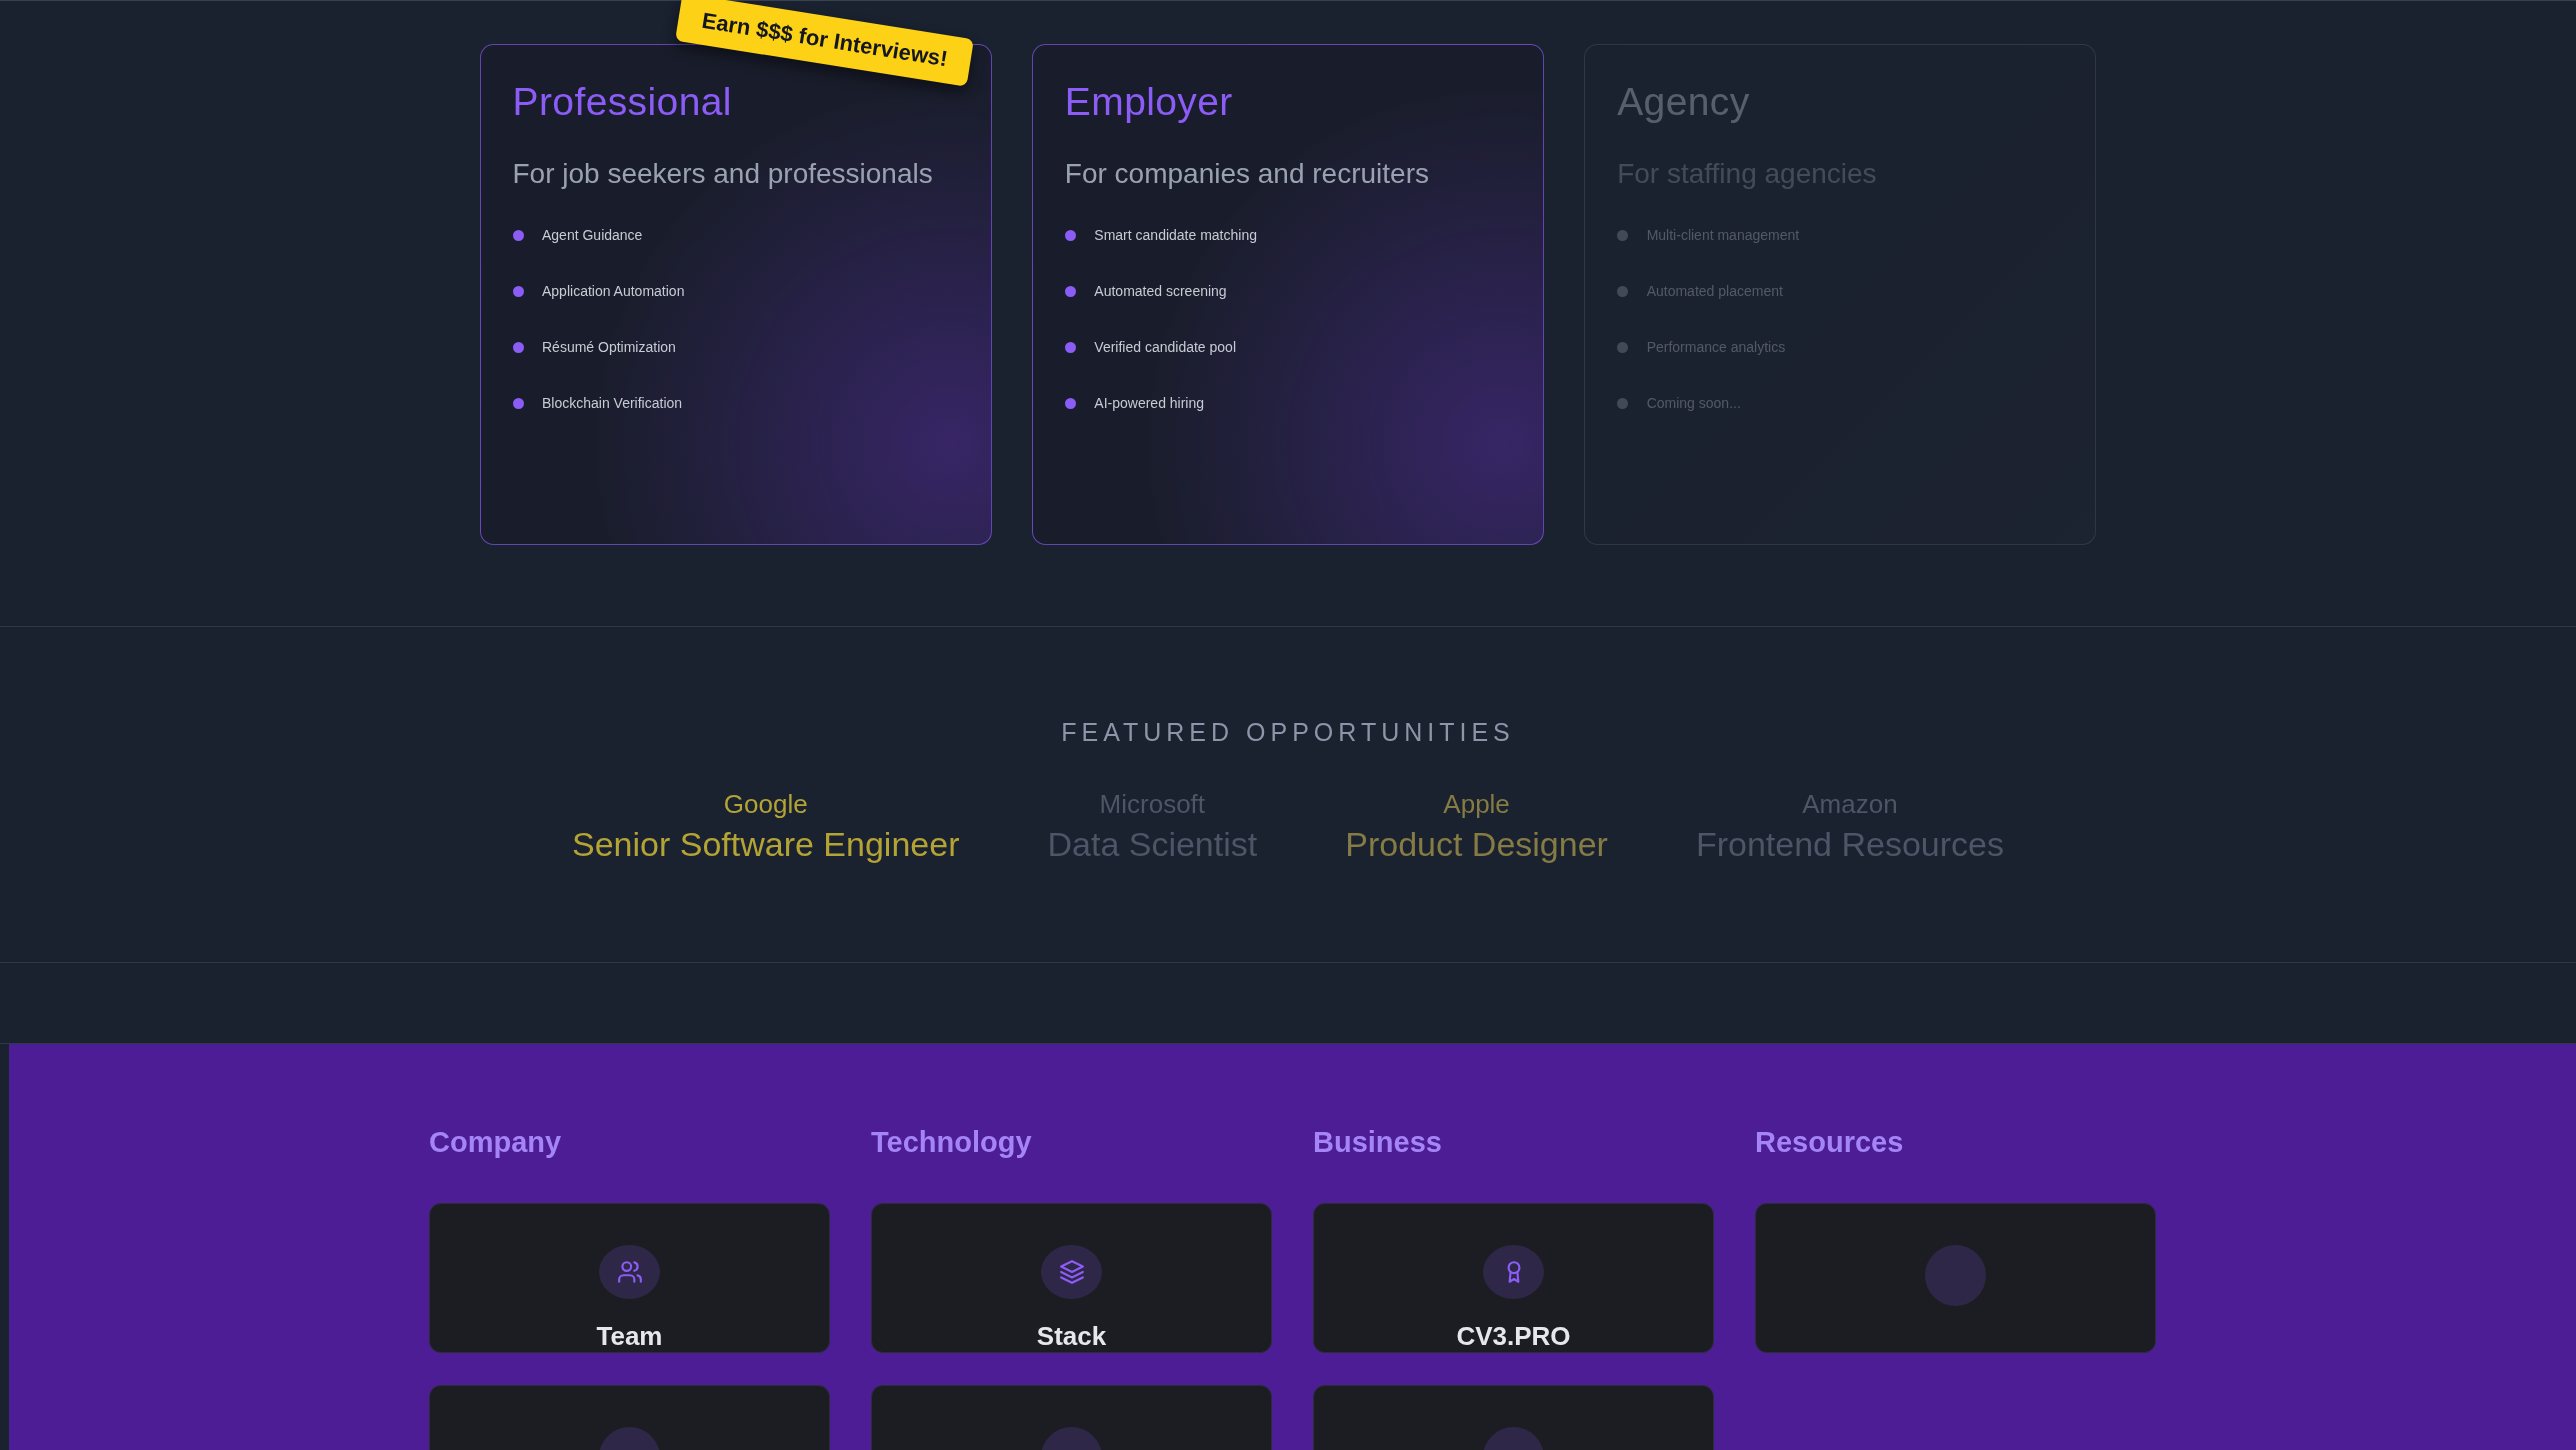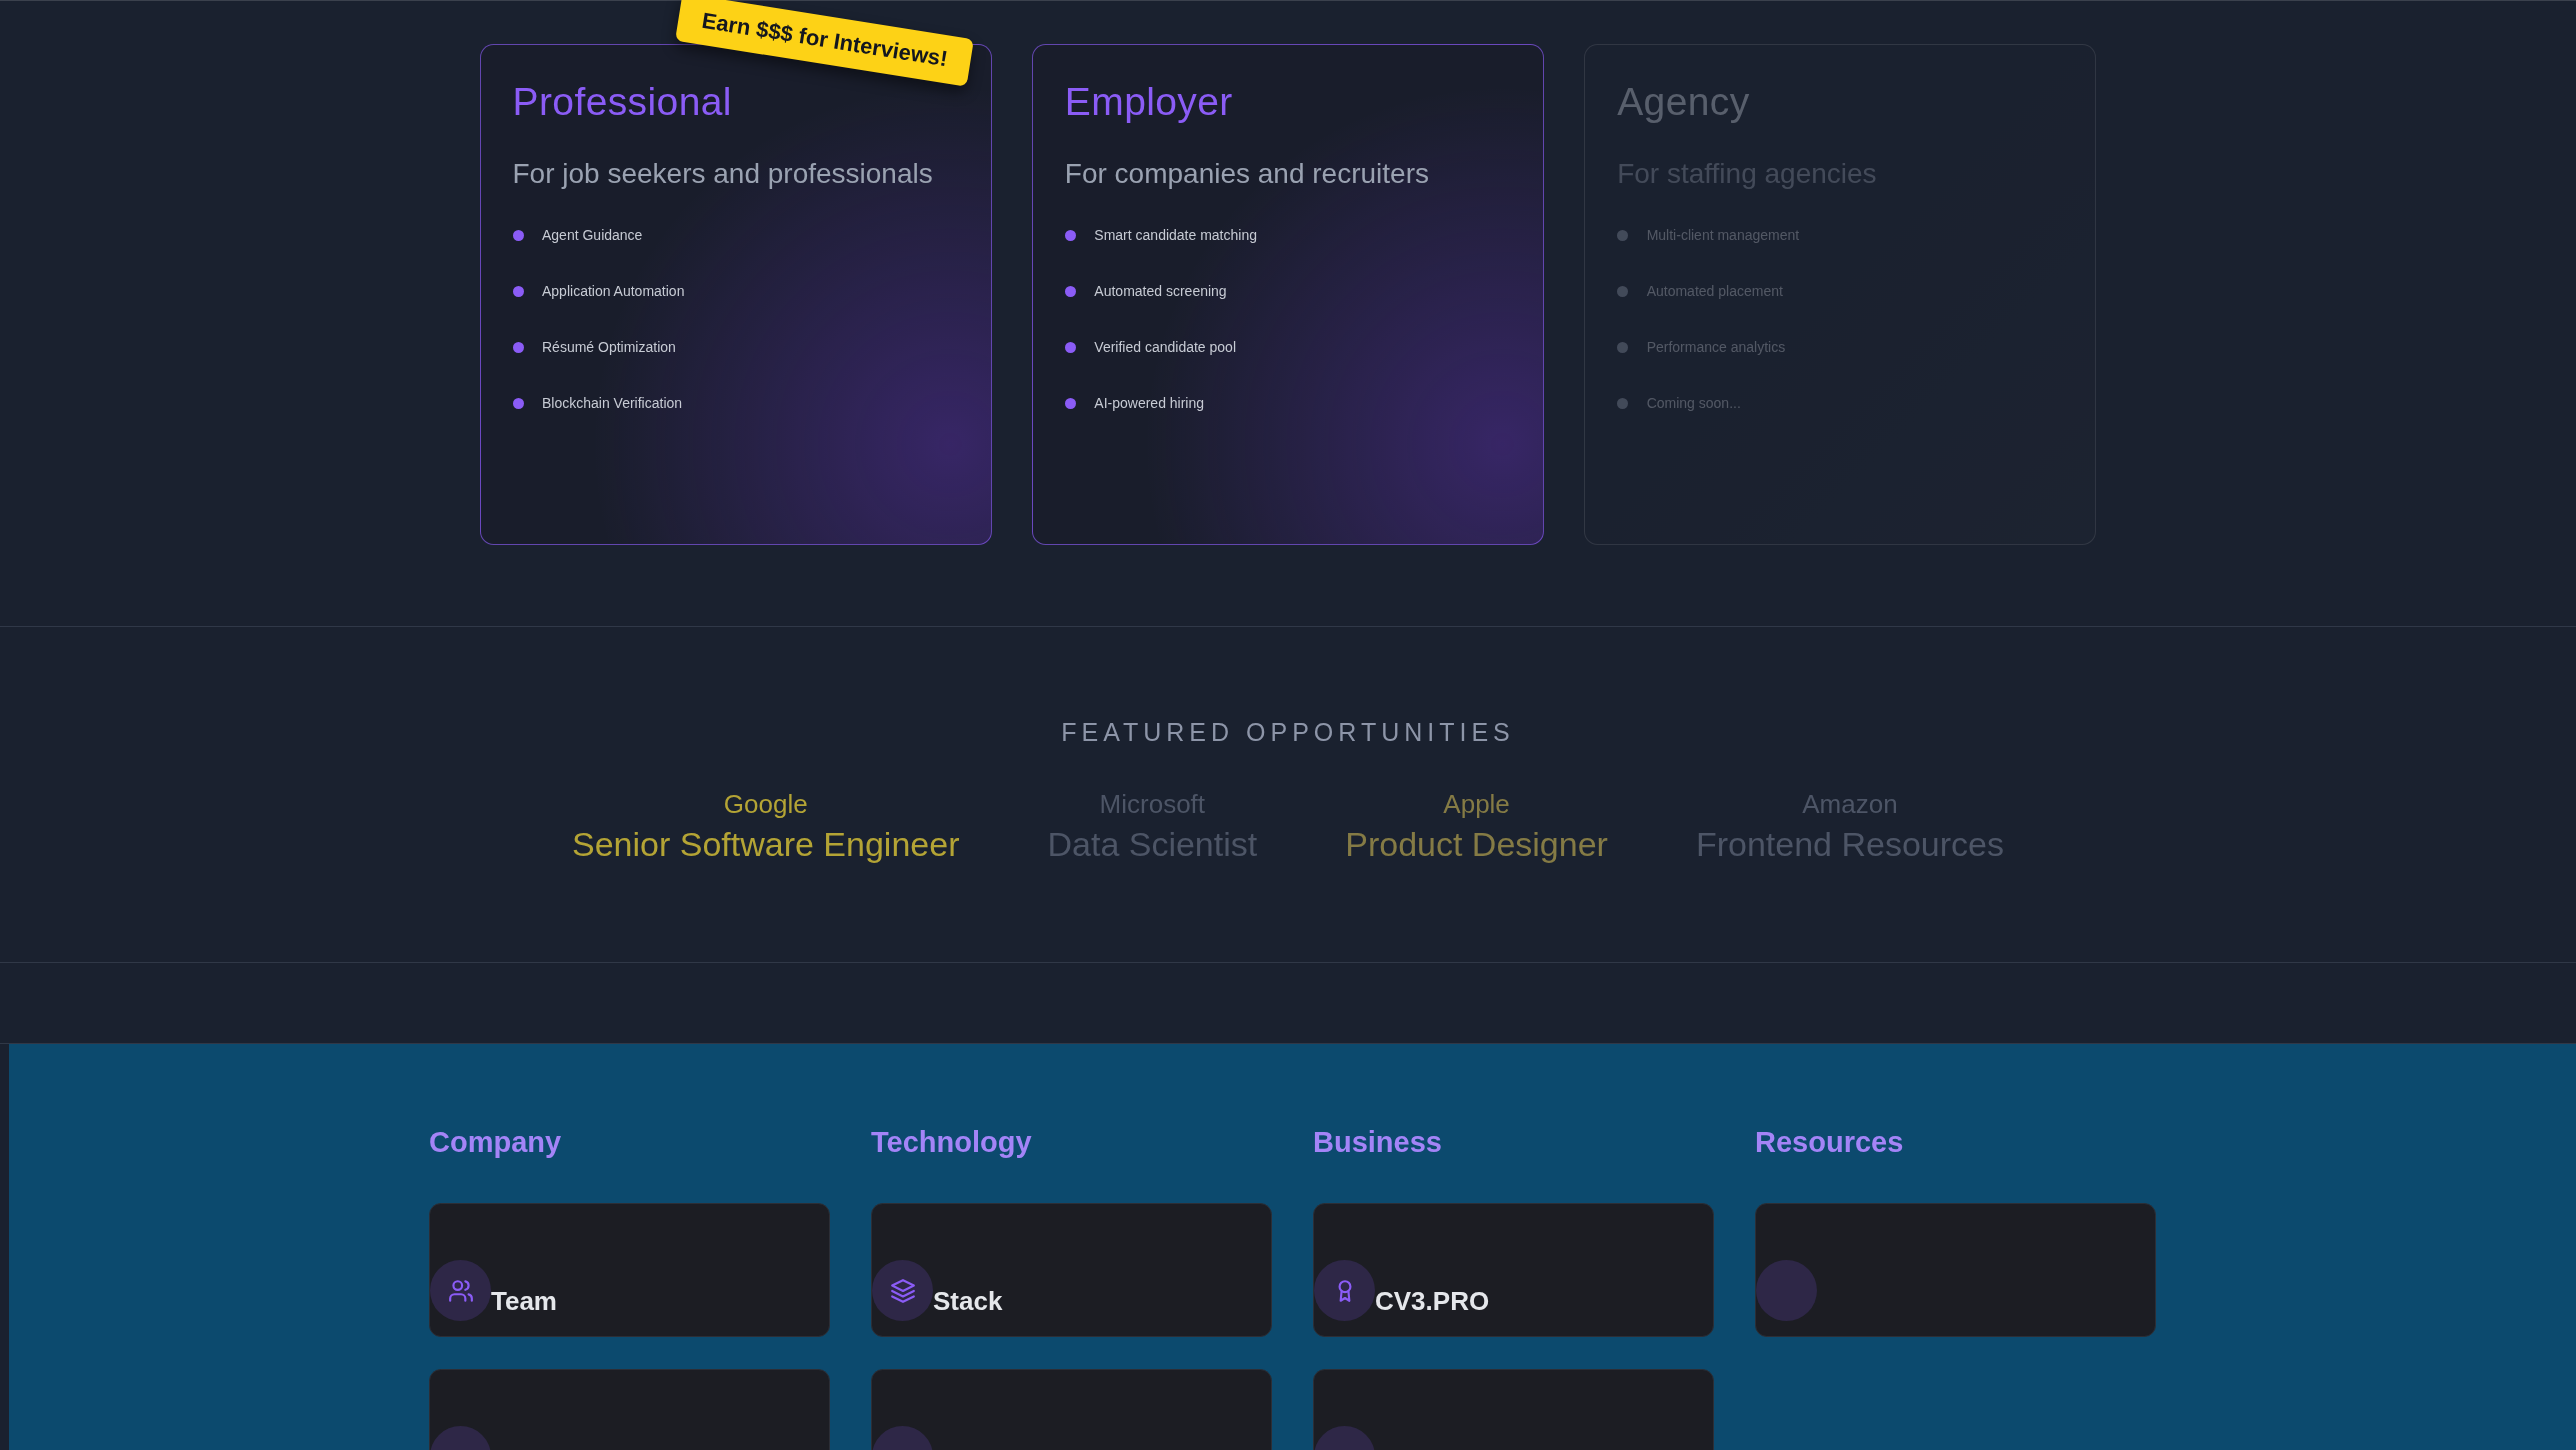--- a/index.html
+++ b/index.html
@@ -124,43 +124,43 @@
 
   
   .spacer-section {
     height: 81px;
     border-bottom: 0.8px solid rgba(148,163,184,0.18);
   }
 
   
   .footer {
     height: 407px;
-    background: #0c4a6e;
+    background: #4c1d95;
     padding-top: 82px;
     margin-left: 9px;
   }
   .footer-grid {
     width: 1727px;
     margin: 0 auto;
     display: grid;
     grid-template-columns: repeat(4, 401px);
     column-gap: 41px;
   }
   .footer-col h3 {
     margin: 0 0 44px 0;
     font-size: 29px;
     font-weight: 700;
     color: #a484f7;
   }
   .footer-card {
     display: flex;
-    flex-direction: row;
+    flex-direction: column;
     align-items: center;
     padding-top: 41px;
-    height: 134px;
+    height: 150px;
     background: #1c1d23;
     border: 0.8px solid #2c2e36;
     border-radius: 11.8px;
     cursor: pointer;
   }
   .footer-card.partial { margin-top: 32px; }
   .icon-circle {
     width: 61px; height: 61px;
     border-radius: 50%;
     background: #2e2747;

